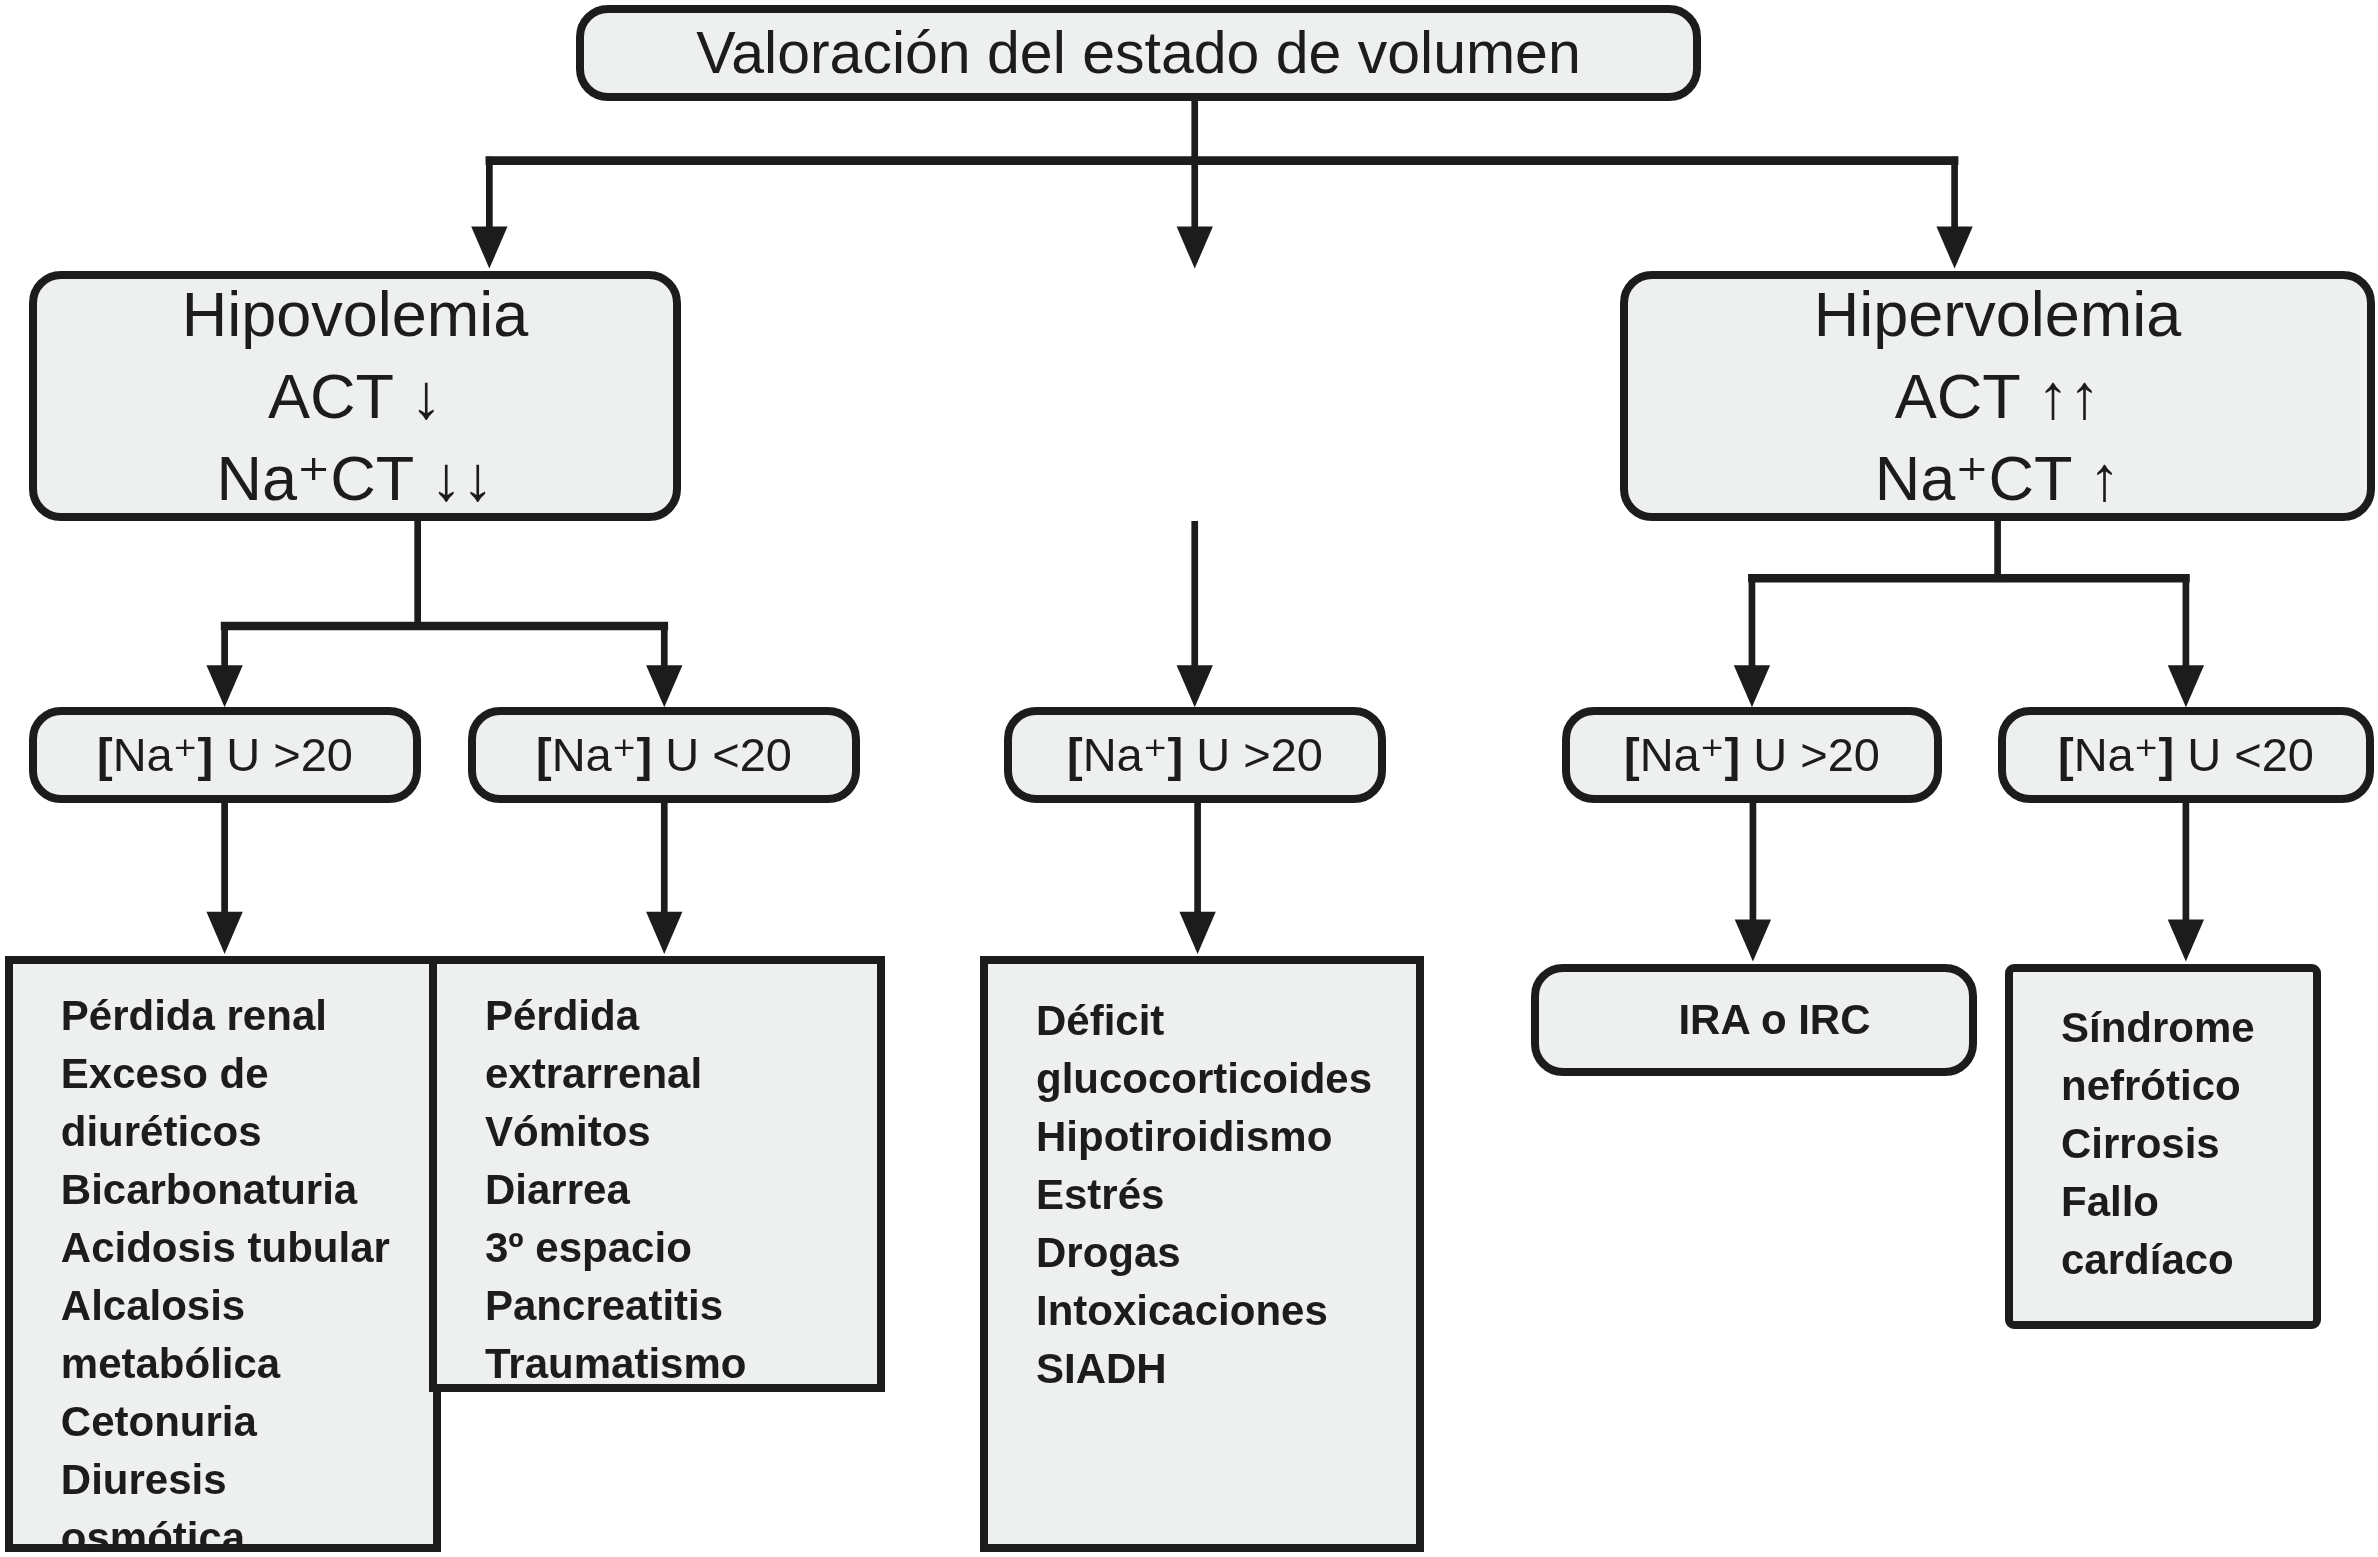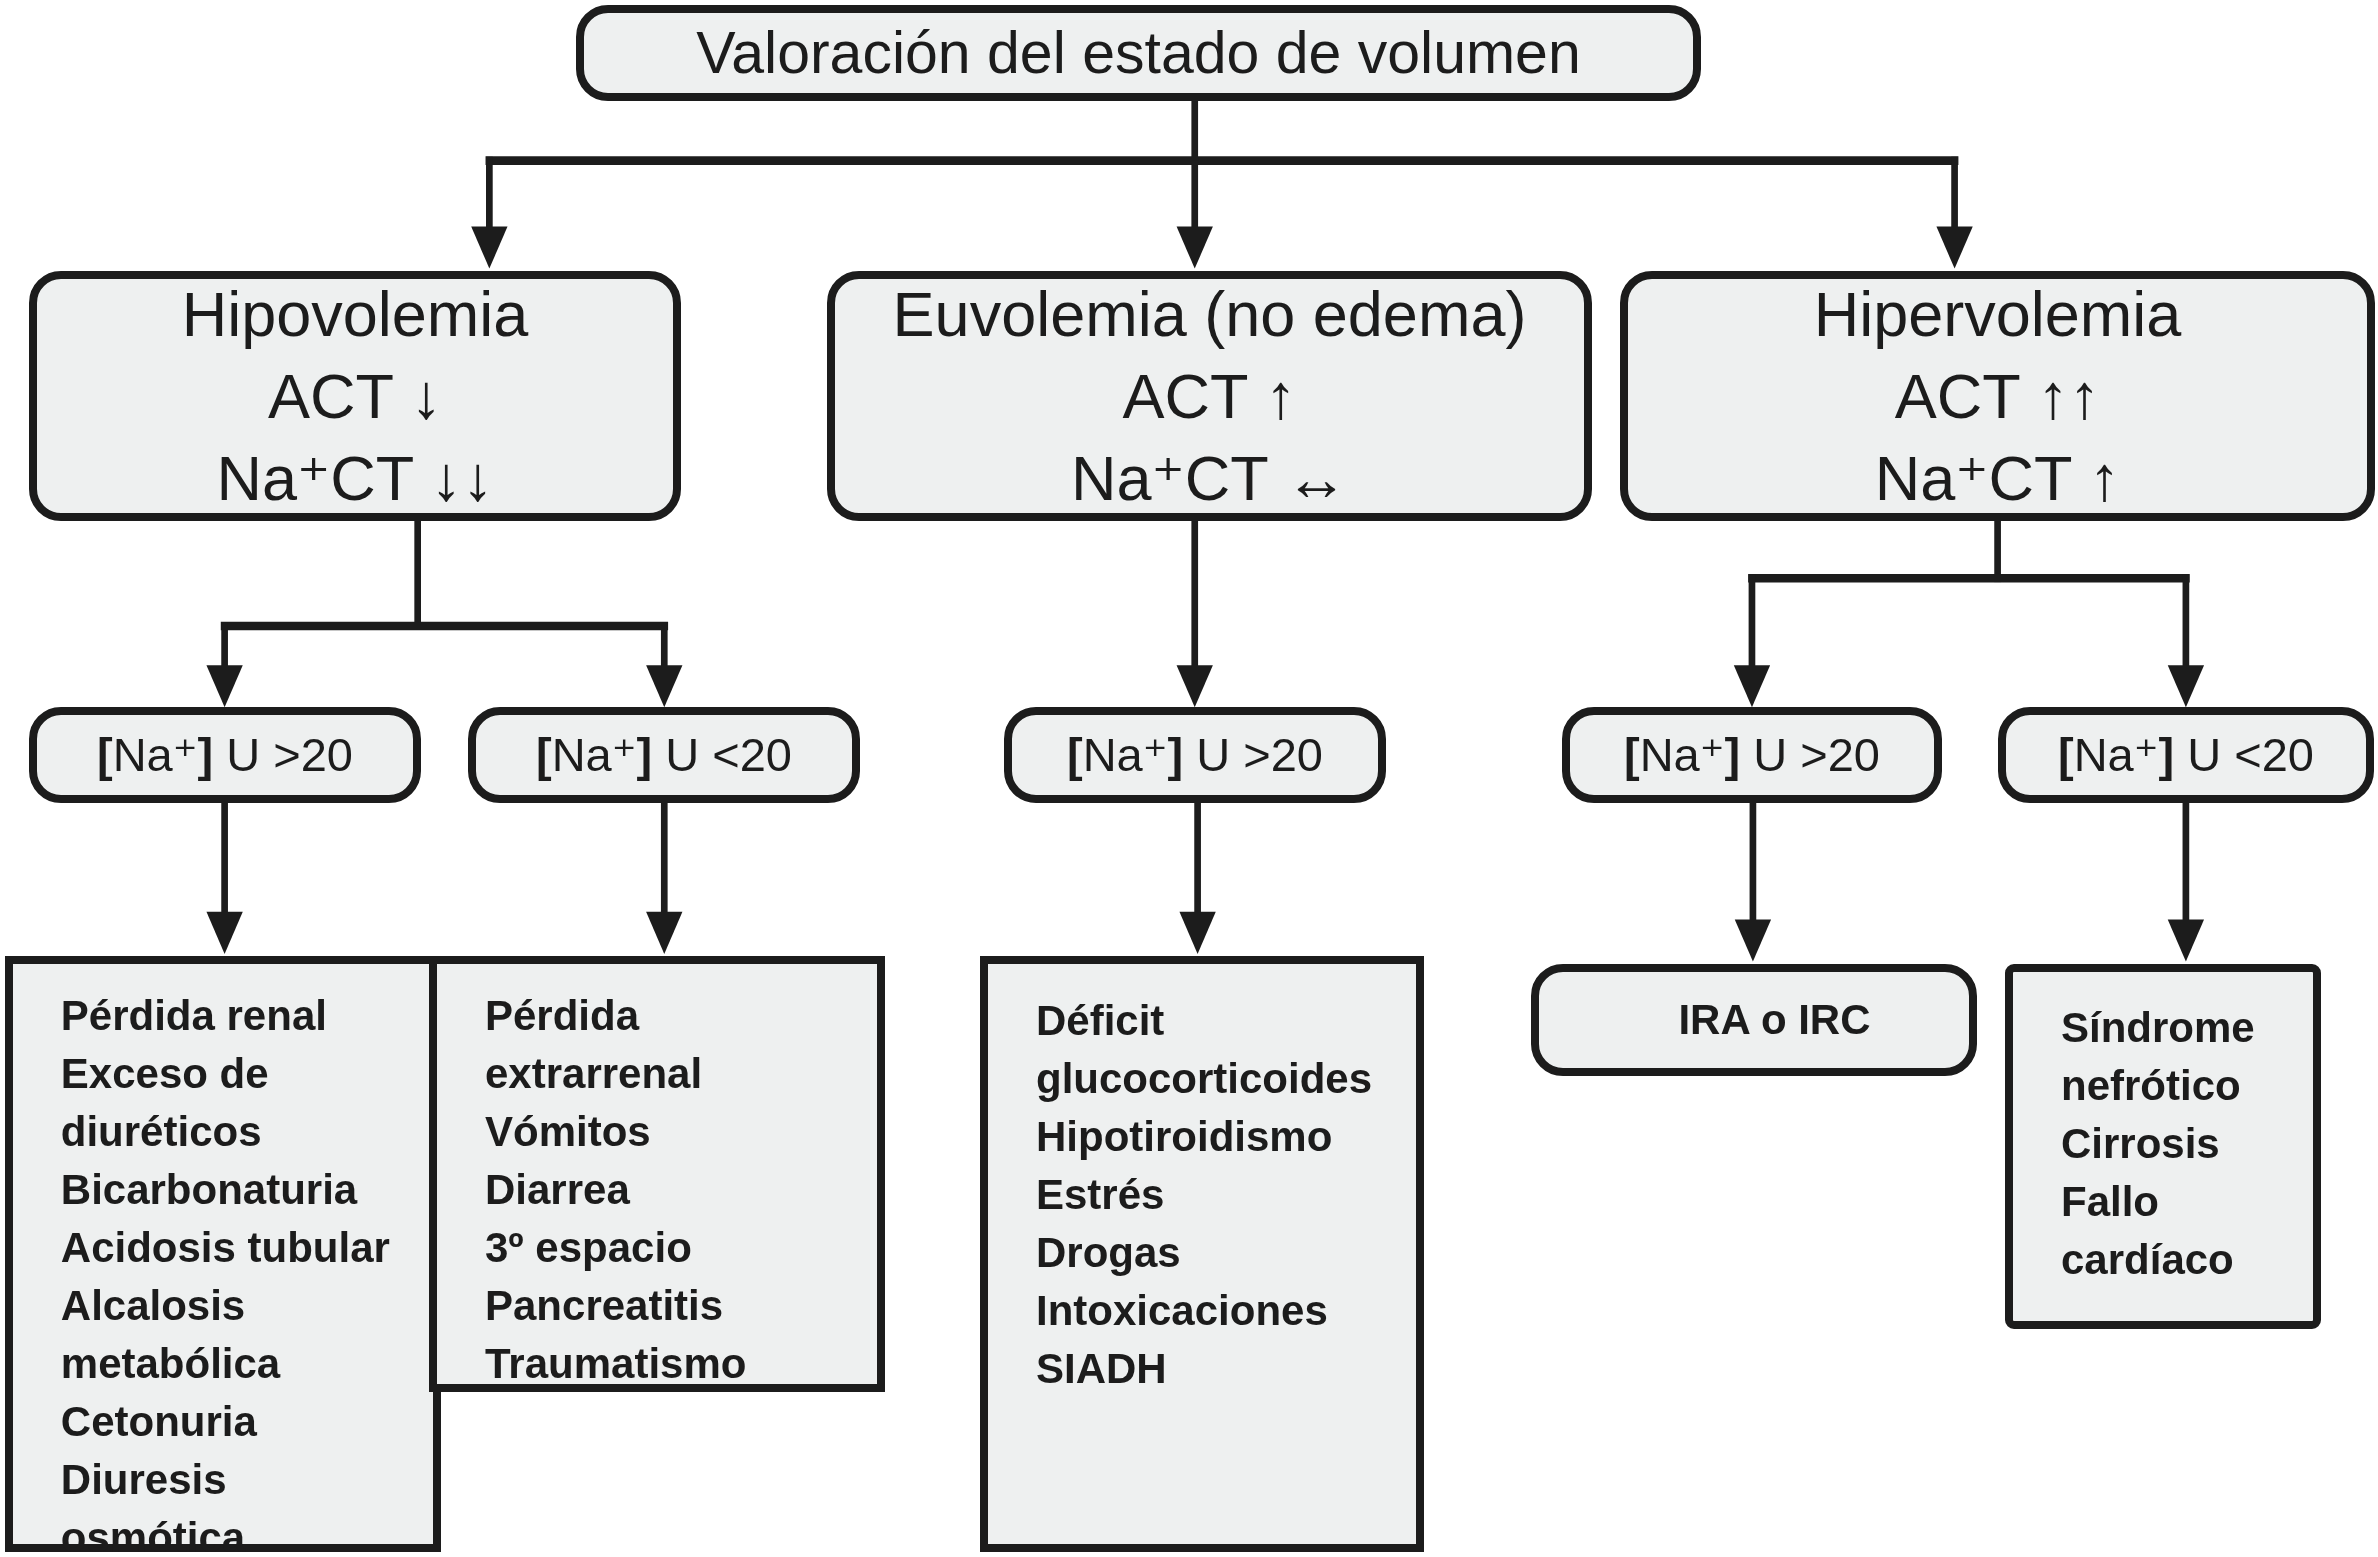--- a/index.html
+++ b/index.html
@@ -77,25 +77,20 @@
 
   <div class="node center lvl0" style="left:576px;top:4.8px;width:1125px;height:96px;">
     <div>Valoración del estado de volumen</div>
   </div>
 
   <div class="node center lvl1" style="left:29px;top:271px;width:652px;height:250px;">
     <div class="lines">Hipovolemia
 ACT ↓
 Na⁺CT ↓↓</div>
   </div>
-  <div class="node center lvl1" style="left:827px;top:271px;width:765px;height:250px;">
-    <div class="lines">Euvolemia (no edema)
-ACT ↑
-Na⁺CT ↔</div>
-  </div>
   <div class="node center lvl1" style="left:1620px;top:271px;width:755px;height:250px;">
     <div class="lines">Hipervolemia
 ACT ↑↑
 Na⁺CT ↑</div>
   </div>
 
   <div class="node center lvl2" style="left:29px;top:707px;width:392px;height:96px;">
     <div><span class="bk">[</span><span>Na⁺</span><span class="bk">]</span><span> U &gt;20</span></div>
   </div>
   <div class="node center lvl2" style="left:468px;top:707px;width:392px;height:96px;">

